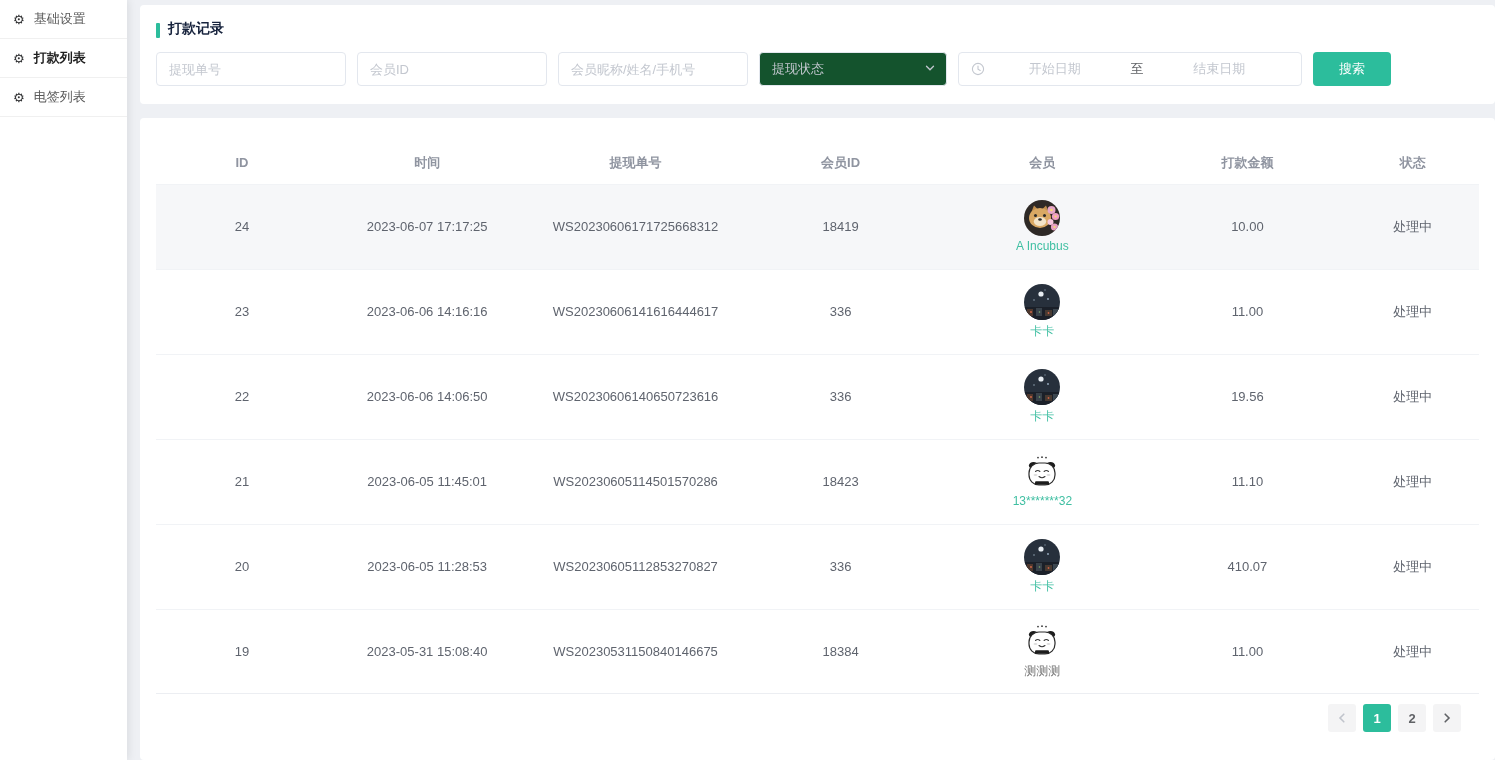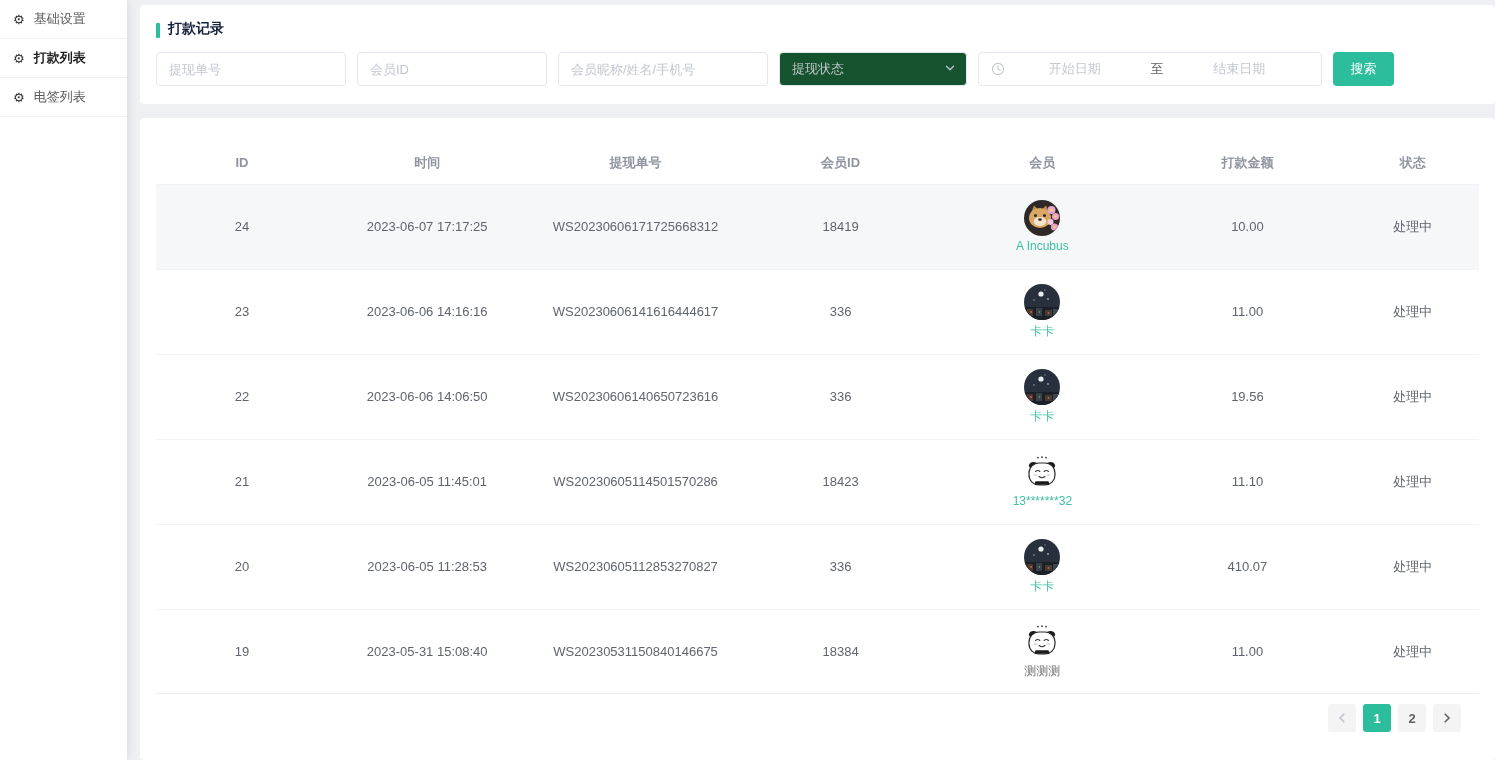--- a/index.html
+++ b/index.html
@@ -31,21 +31,21 @@
   .f-input { height:34px; border:1px solid #e3e7ee; border-radius:4px; font-size:13px;
     color:#606266; padding:0 12px; outline:none; background:#fff; }
   .f-input::placeholder { color:#c3c7cf; }
   .f-select { width:188px; height:34px; border:1px solid #e3e7ee; border-radius:4px;
     display:flex; align-items:center; padding:0 10px 0 12px; cursor:pointer; background:#14532d; }
   .f-select .ph { flex:1; font-size:13px; color:#c3c7cf; }
   .f-date { width:344px; height:34px; border:1px solid #e3e7ee; border-radius:4px;
     display:flex; align-items:center; padding:0 12px; background:#fff; cursor:pointer; }
   .f-date .ph { flex:1; text-align:center; font-size:13px; color:#c3c7cf; }
   .f-date .sep { font-size:13px; color:#606266; padding:0 6px; }
-  .search-btn { width:61px; height:34px; border:none; border-radius:4px; color:#fff;
+  .search-btn { width:78px; height:34px; border:none; border-radius:4px; color:#fff;
     font-size:13px; cursor:pointer; margin-left:0; font-family:inherit; }
 
   
   table { width:100%; border-collapse:collapse; table-layout:fixed; margin-top:10px; }
   th { height:42px; font-size:13px; font-weight:bold; color:#8f94a0; text-align:center; }
   td { height:85px; font-size:13px; color:#5f646e; text-align:center;
     border-top:1px solid #f1f3f6; }
   tr.hl td { background:#f6f7f9; }
   .member-cell { display:flex; flex-direction:column; align-items:center; gap:3px; }
   .avatar { width:36px; height:36px; display:block; }
@@ -84,21 +84,21 @@
   <div class="main">
 
     <div class="card filter-card">
       <div class="section-title">
         <span class="bar accent-bg" style="background: rgb(44, 189, 156);"></span>
         <span class="txt">打款记录</span>
       </div>
       <div class="filter-row">
         <input class="f-input" style="width: 190px;" placeholder="提现单号">
         <input class="f-input" style="width: 190px;" placeholder="会员ID">
-        <input class="f-input" style="width: 210px;" placeholder="会员昵称/姓名/手机号">
+        <input class="f-input" style="width: 190px;" placeholder="会员昵称/姓名/手机号">
         <div class="f-select">
           <span class="ph">提现状态</span>
           <span>
             <svg width="12" height="12" viewBox="0 0 12 12">
                 <path d="M2.5 4.2 L6 7.8 L9.5 4.2" stroke="#c3c7cf" stroke-width="1.3" fill="none" stroke-linecap="round"></path>
               </svg>
           </span>
         </div>
         <div class="f-date">
           <span style="display:flex;align-items:center;">

